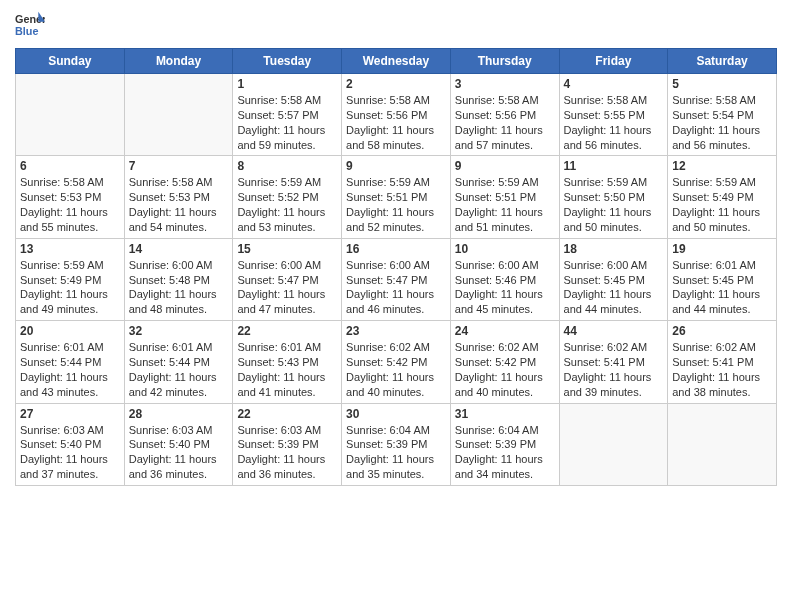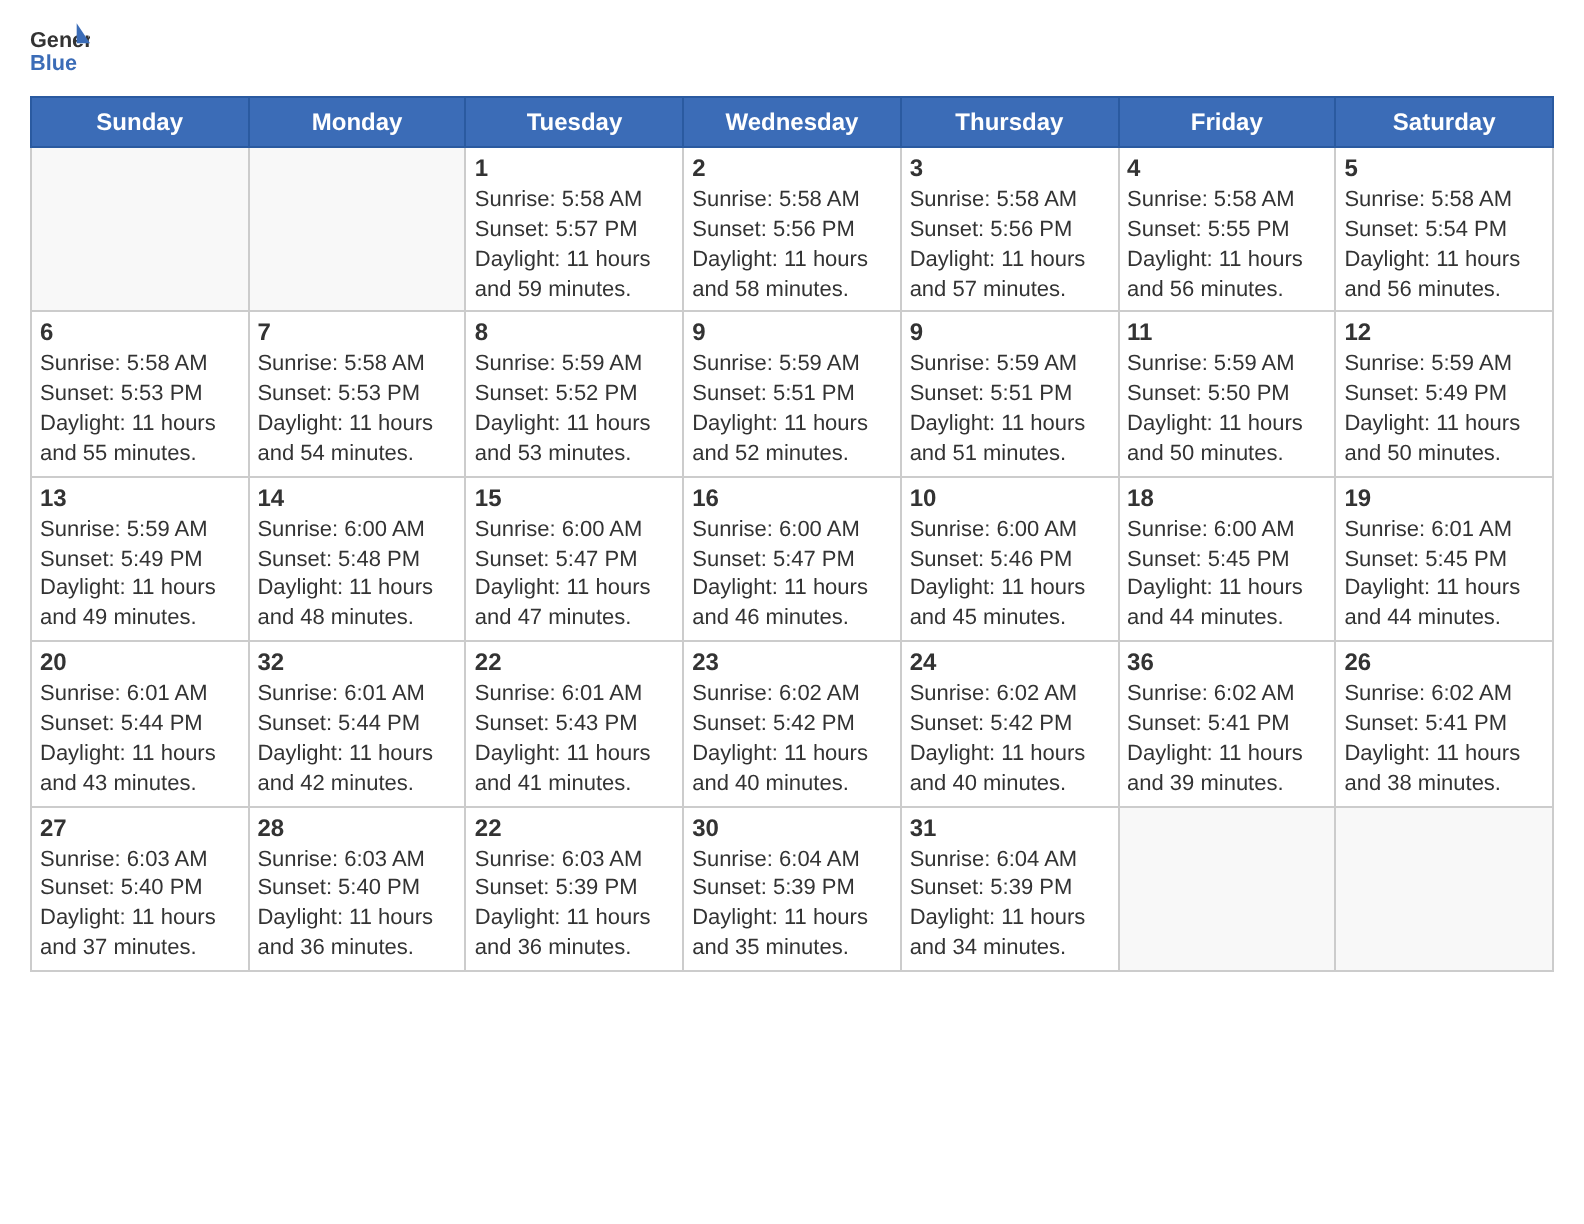--- a/index.html
+++ b/index.html
@@ -207,21 +207,21 @@
           </td>
           <td>
             <div class="day-num">23</div>
             <div class="cell-text">Sunrise: 6:02 AM<br>Sunset: 5:42 PM<br>Daylight: 11 hours and 40 minutes.</div>
           </td>
           <td>
             <div class="day-num">24</div>
             <div class="cell-text">Sunrise: 6:02 AM<br>Sunset: 5:42 PM<br>Daylight: 11 hours and 40 minutes.</div>
           </td>
           <td>
-            <div class="day-num">36</div>
+            <div class="day-num">44</div>
             <div class="cell-text">Sunrise: 6:02 AM<br>Sunset: 5:41 PM<br>Daylight: 11 hours and 39 minutes.</div>
           </td>
           <td>
             <div class="day-num">26</div>
             <div class="cell-text">Sunrise: 6:02 AM<br>Sunset: 5:41 PM<br>Daylight: 11 hours and 38 minutes.</div>
           </td>
         </tr>
         <tr>
           <td>
             <div class="day-num">27</div>

